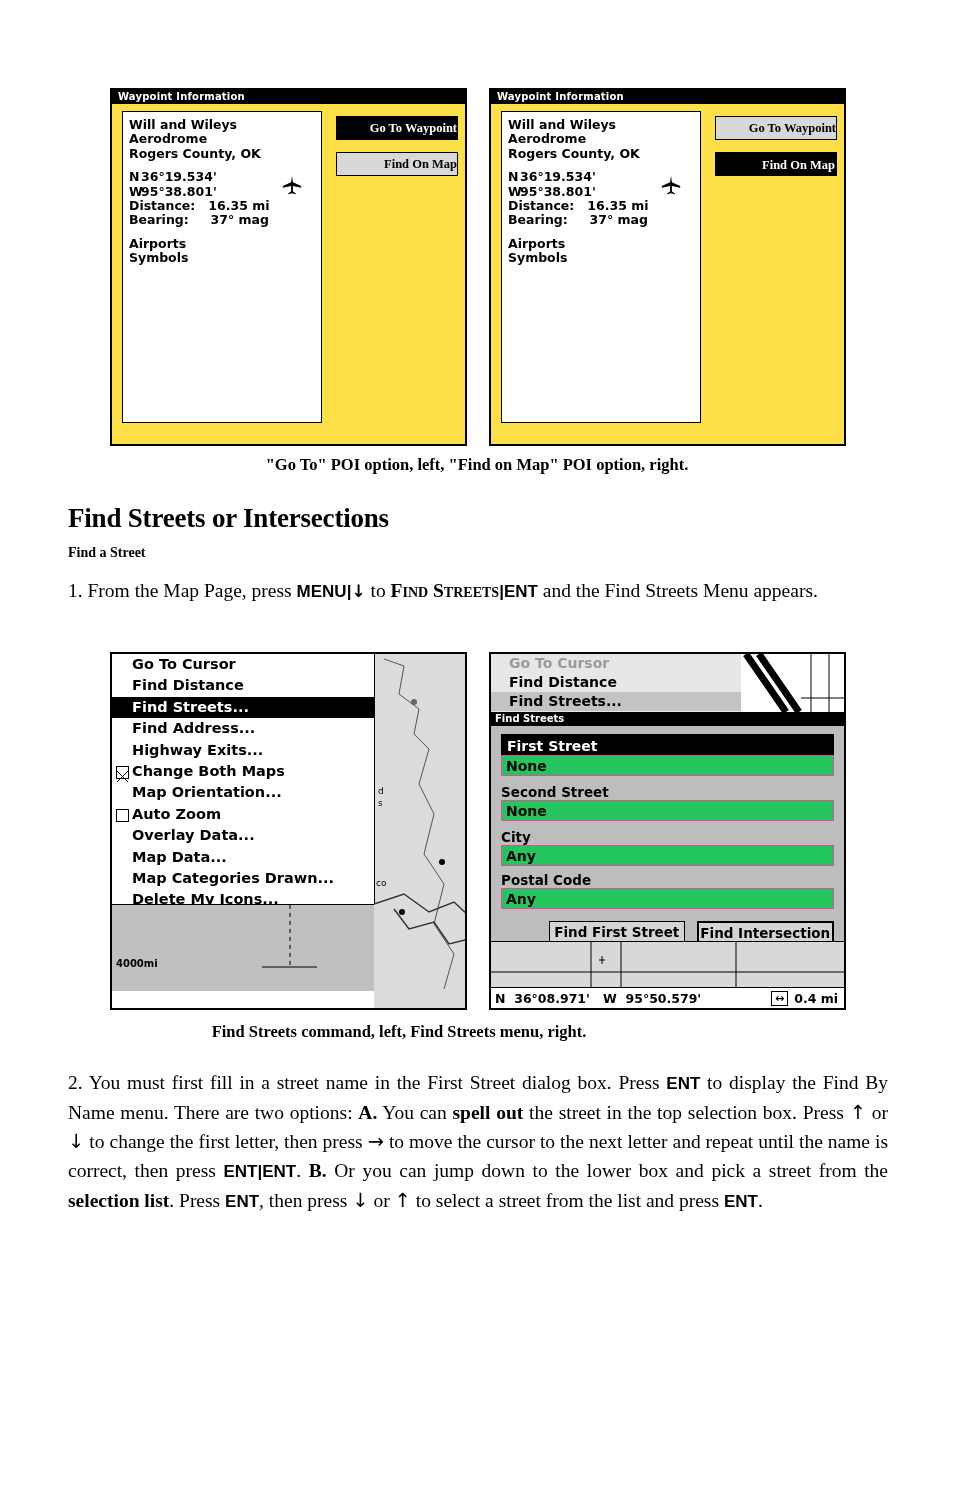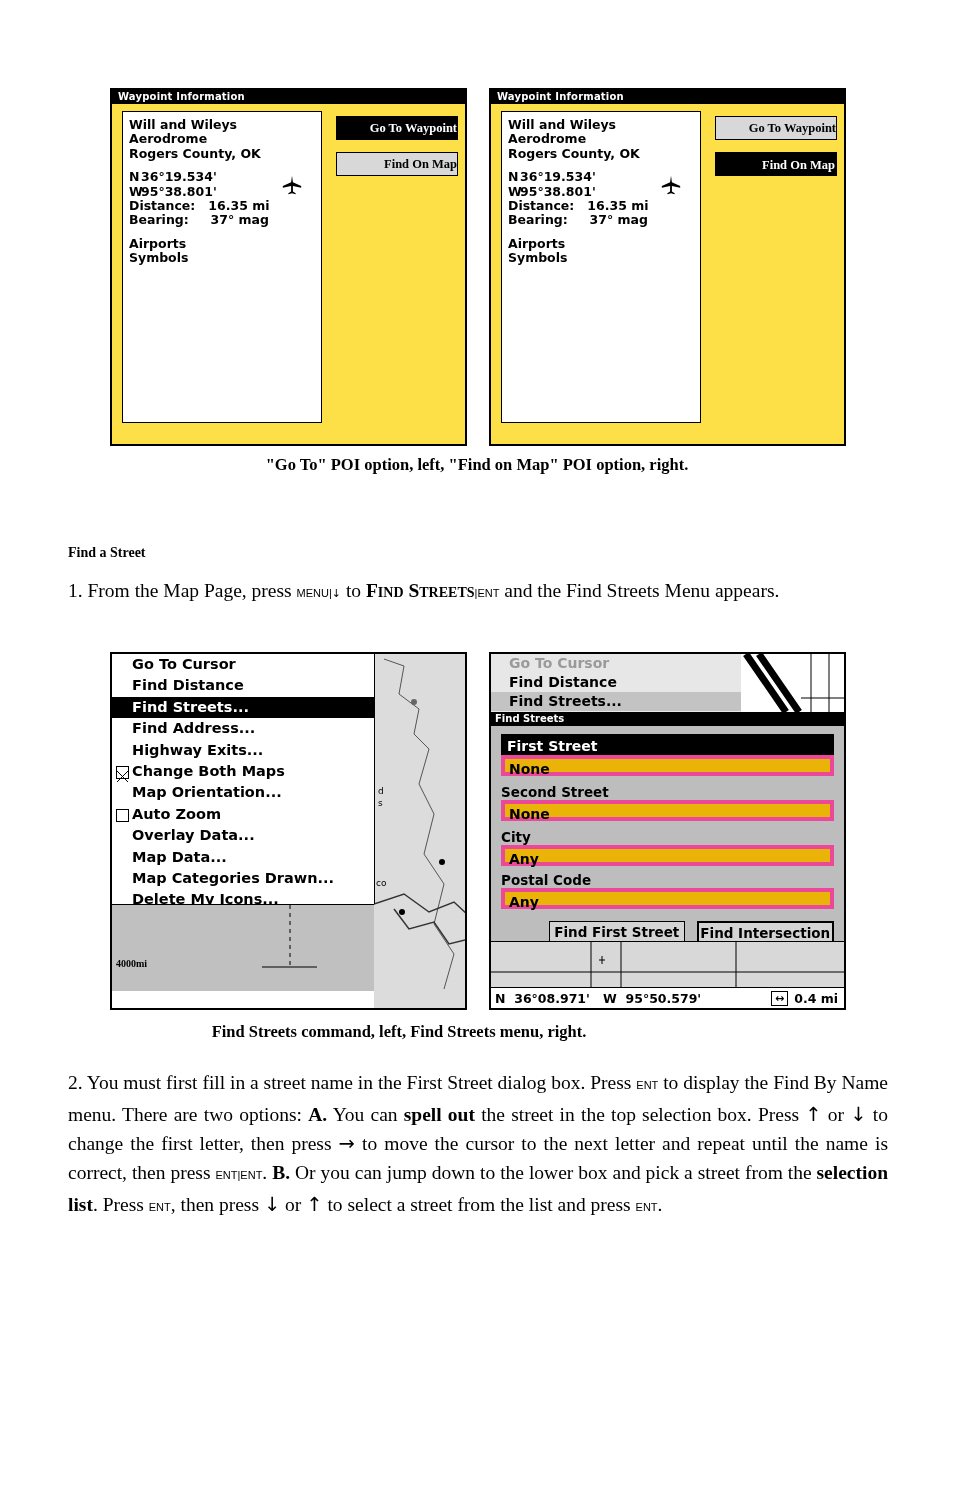--- a/index.html
+++ b/index.html
@@ -63,21 +63,21 @@
     font-size:27px;font-weight:bold;letter-spacing:-0.2px;
   }
   h2.sub{
     position:absolute;left:68px;top:545px;margin:0;
     font-size:14px;font-weight:bold;
   }
   .para{
     position:absolute;font-size:19.5px;line-height:29px;text-align:justify;
   }
   .p1{left:68px;top:576px;width:820px;}
-  .kbd{font-family:"Liberation Sans", sans-serif;font-weight:normal;font-size:11px;}
+  .kbd{font-family:"Liberation Sans", sans-serif;font-weight:bold;font-size:17px;}
   .sc{font-variant:small-caps;font-weight:bold;}
   .arrow{font-family:"DejaVu Sans", sans-serif;}
 
   
   .fig2{position:absolute;left:110px;top:652px;width:736px;height:360px;display:flex;gap:22px;}
   .unit2{
     width:357px;height:358px;border:2px solid #000;
     box-sizing:border-box;position:relative;background:#fff;
     font-family:"DejaVu Sans", sans-serif;overflow:hidden;
   }
@@ -95,21 +95,20 @@
     position:absolute;left:4px;width:11px;height:11px;border:1px solid #000;
     display:inline-block;
   }
   .mi-wrap{position:relative;}
   .map-bg{
     position:absolute;left:262px;top:0;right:0;bottom:0;background:#dcdcdc;
   }
   .lower-map{
     position:absolute;left:0;top:250px;width:262px;height:86px;background:#c0c0c0;
     border-top:1px solid #000;
-    font-family:Liberation Serif, serif;
   }
   .scale-txt{position:absolute;left:4px;bottom:22px;font-size:10px;font-weight:bold;}
   .status-bar{
     position:absolute;left:0;right:0;bottom:0;height:20px;border-top:1px solid #000;
     background:#fff;font-size:12.5px;font-weight:bold;line-height:19px;
     padding-left:4px;white-space:nowrap;
   }
 
   
   .top-menu{
@@ -121,21 +120,21 @@
   .fs-title{
     position:absolute;left:0;top:58px;width:353px;height:14px;background:#000;color:#fff;
     font-size:10px;font-weight:bold;padding:1px 0 0 4px;box-sizing:border-box;
   }
   .fs-body{
     position:absolute;left:0;top:72px;width:353px;height:215px;background:#bdbdbd;
     padding:8px 10px 0 10px;box-sizing:border-box;
   }
   .fld-label{font-size:13.5px;font-weight:bold;line-height:16px;}
   .fld-box{
-    background:#eab308;border:4px solid #ec4899;height:21px;line-height:20px;
+    background:#22c55e;border:1px solid #ec4899;height:21px;line-height:20px;
     font-size:14px;font-weight:bold;padding-left:4px;box-sizing:border-box;
   }
   .fld-box.sel{background:#000;color:#fff;border:2px solid #000;}
   .row2{display:flex;gap:6px;flex-direction:column;}
   .row2 > div{flex:1;}
   .fs-btns{display:flex;gap:12px;margin-top:12px;padding-left:48px;}
   .fs-btn{
     flex:1;background:#d4d4d4;border:1px solid #000;text-align:center;
     font-size:13.5px;font-weight:bold;height:23px;line-height:21px;box-sizing:border-box;
   }
@@ -225,20 +224,21 @@
           </div>
         <div class="btn btn-find outline sel">
             <span class="inner">Find On Map</span>
           </div>
       </div>
     </div>
   </div>
 
   <div class="caption cap1">"Go To" POI option, left, "Find on Map" POI option, right.</div>
 
+  <h1 class="sec">Find Streets or Intersections</h1>
   <h2 class="sub">Find a Street</h2>
 
   <div class="para p1"><span>1. From the Map Page, press </span><span class="kbd">MENU</span><span class="kbd">|</span><span class="kbd arrow">↓</span><span> to </span><span class="sc">Find Streets</span><span class="kbd">|</span><span class="kbd">ENT</span><span> and the Find Streets Menu appears.</span></div>
 
   <div class="fig2">
 
     <div class="unit2">
       <div class="map-bg">
         <svg width="95" height="340" viewBox="0 0 95 340">
           <rect x="0" y="0" width="95" height="340" fill="#dcdcdc"></rect>

